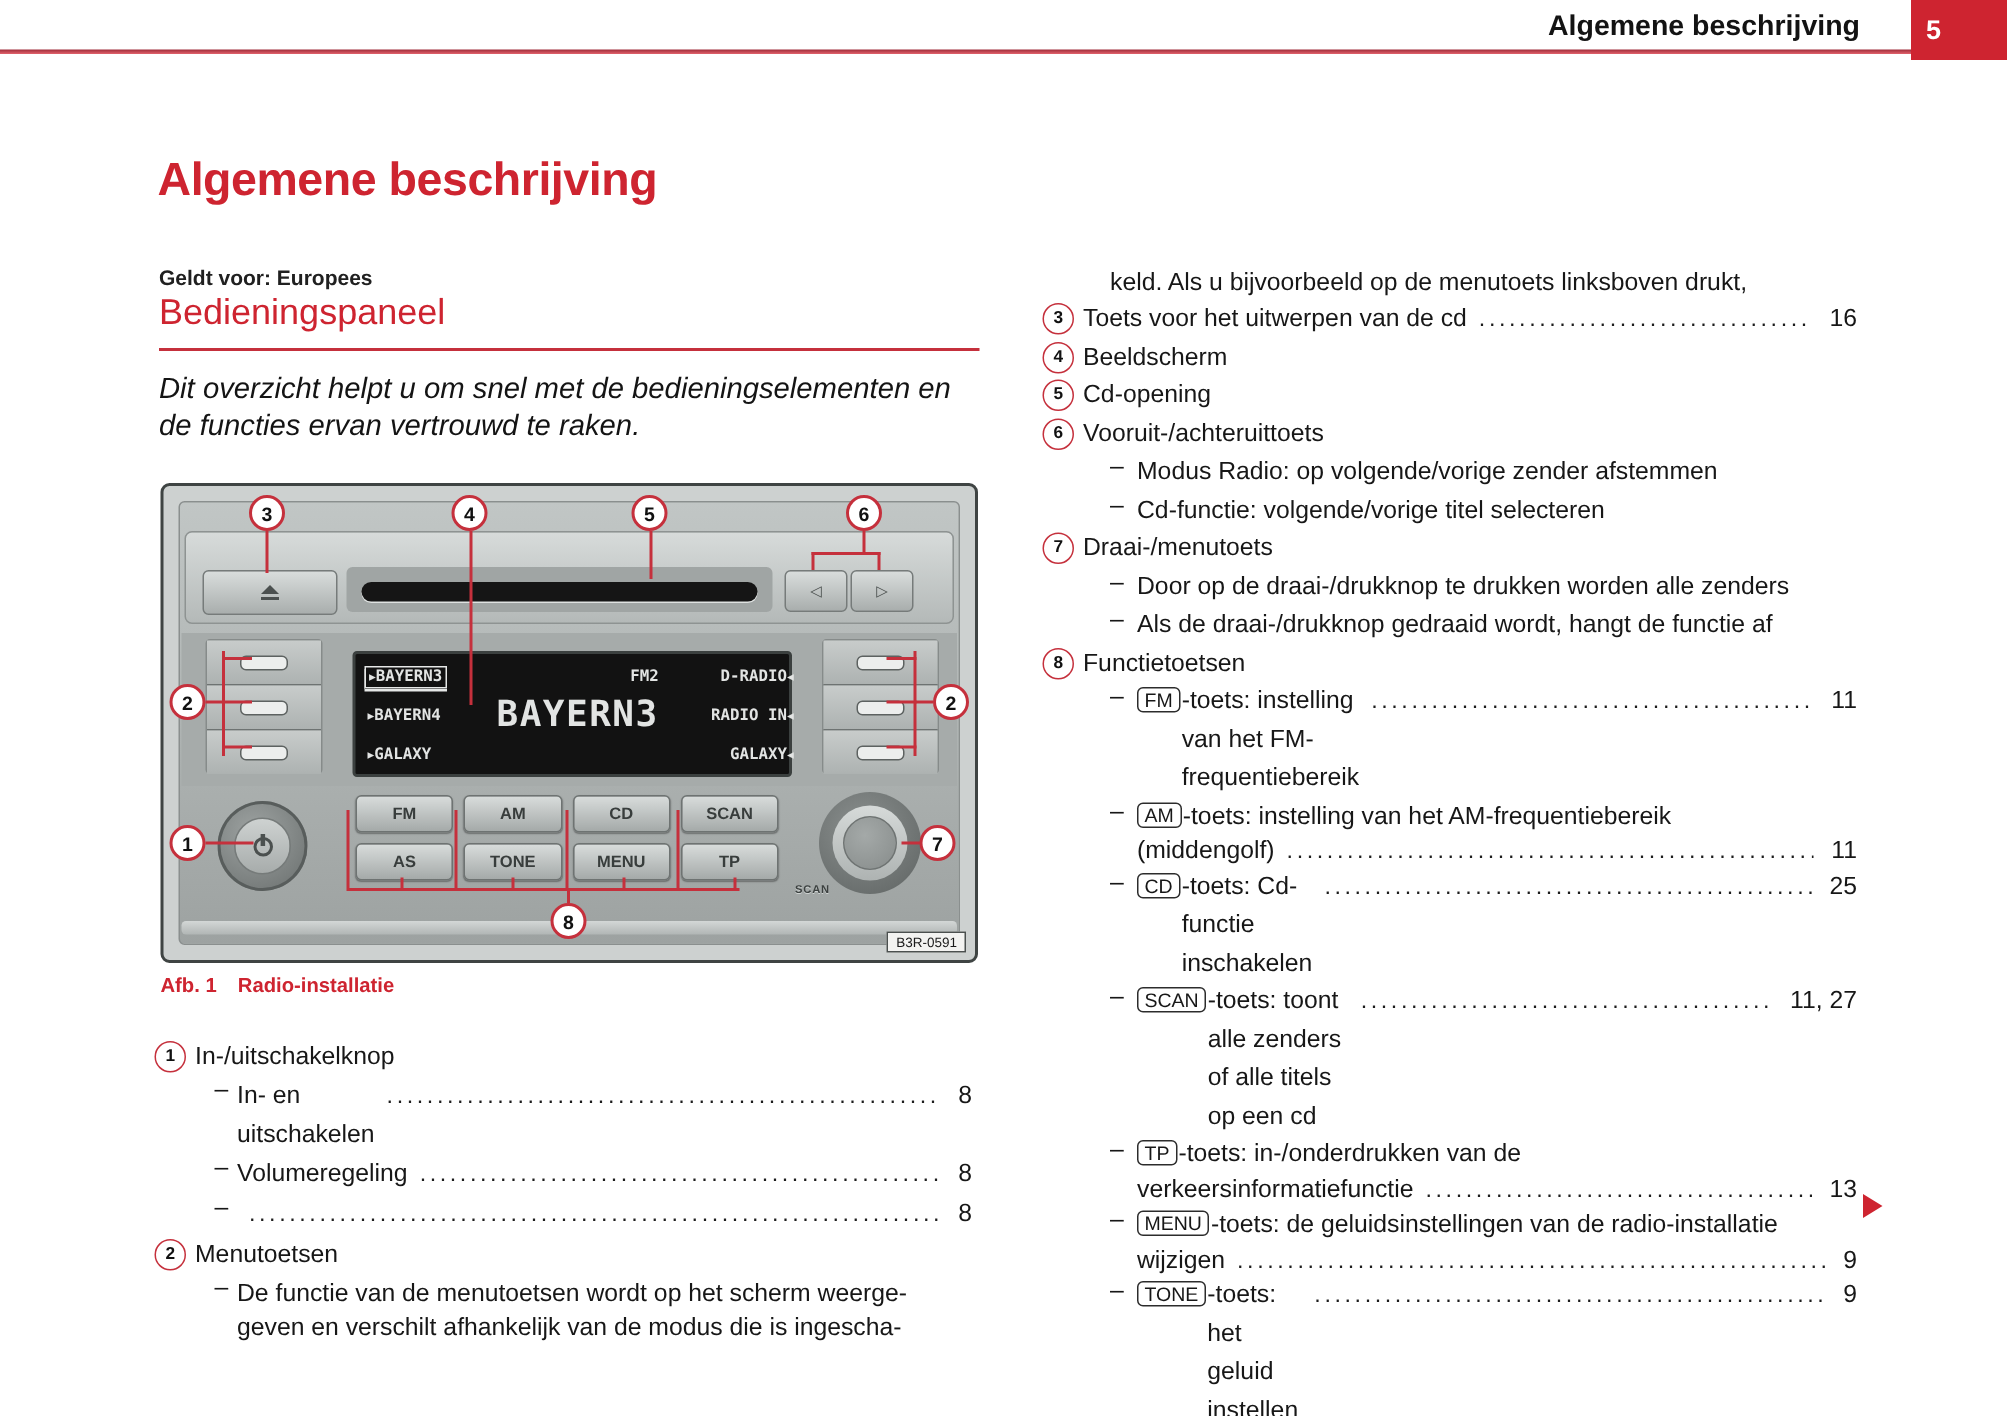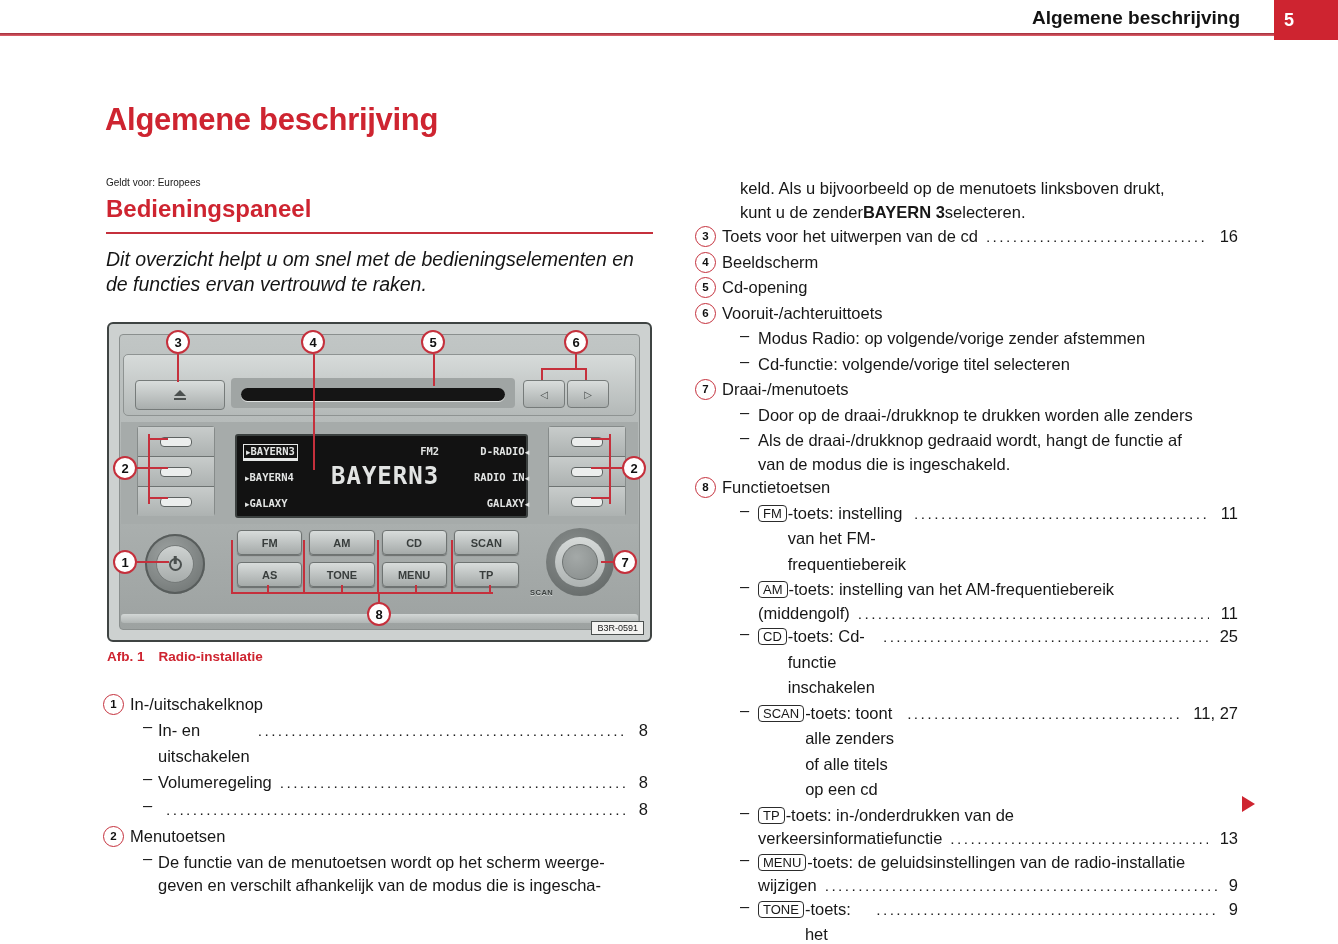--- a/index.html
+++ b/index.html
@@ -7,22 +7,22 @@
     width:1338px;height:944px;position:relative;background:#ffffff;
     font-family:"Liberation Sans",sans-serif;color:#151515;overflow:hidden;
   }
   
   .hdr-title{position:absolute;top:7px;right:98px;font-size:19px;font-weight:bold;color:#131313;}
   .page-box{position:absolute;top:0;right:0;width:64px;height:40px;background:#ce2430;color:#fff;
     font-size:18px;font-weight:bold;display:flex;align-items:center;padding-left:10px;box-sizing:border-box;}
   .top-rule{position:absolute;left:0;top:33px;width:1274px;height:3px;background:linear-gradient(180deg,#9f2c39,#e2626d);}
   
   .h1{position:absolute;left:105px;top:102px;font-size:31px;font-weight:bold;color:#ce2430;letter-spacing:-0.3px;}
-  .applies{position:absolute;left:106px;top:177px;font-size:10px;color:#202020;}
-  .h2{position:absolute;left:106px;top:195px;font-size:24px;font-weight:bold;color:#ce2430;}
+  .applies{position:absolute;left:106px;top:177px;font-size:14px;color:#202020;font-weight:bold;}
+  .h2{position:absolute;left:106px;top:195px;font-size:24px;font-weight:normal;color:#ce2430;}
   .h2-rule{position:absolute;left:106px;top:232px;width:547px;height:2px;background:#c5303c;}
   .intro{position:absolute;left:106px;top:247px;width:552px;font-size:19.5px;font-style:italic;
     line-height:24.5px;color:#141414;}
   
   .figure{position:absolute;left:107px;top:322px;width:545px;height:320px;}
   .radio{position:absolute;inset:0;background:#cdd1d0;border:2px solid #3f4443;border-radius:6px;box-sizing:border-box;}
   .face{position:absolute;inset:10px;background:linear-gradient(180deg,#c1c6c5,#9da2a1);border:1px solid #8a8f8e;border-radius:4px;}
   .midband{position:absolute;left:12px;right:12px;top:98px;height:102px;background:#a6abaa;}
   .strip{position:absolute;left:14px;right:14px;top:30px;height:62px;background:linear-gradient(180deg,#d7dbda,#b4b9b8);
     border:1px solid #8e9392;border-radius:5px;box-sizing:border-box;}
@@ -297,25 +297,20 @@
         </div>
     </div>
   </div>
 </div>
 
 <div class="right-col">
   <div class="para">
     <div class="line cont" style="line-height:24px;text-align:center;">
         <span>keld. Als u bijvoorbeeld op de menutoets linksboven drukt,</span>
       </div>
-    <div class="line cont" style="line-height:24px;">
-      <span>kunt u de zender </span>
-        <span class="bold">BAYERN 3</span>
-        <span> selecteren.</span>
-    </div>
   </div>
 
   <div class="line">
     <span class="num">3</span>
     <span class="lbl">Toets voor het uitwerpen van de cd</span>
     <span class="dots">......................................................................................................................................................</span>
     <span class="pg">16</span>
   </div>
   <div class="line">
     <span class="num">4</span>
@@ -356,23 +351,20 @@
           <span>Door op de draai-/drukknop te drukken worden alle zenders</span>
         </div>
     </div>
   </div>
   <div class="sub">
     <span class="dash">–</span>
     <div class="body">
       <div class="line">
           <span>Als de draai-/drukknop gedraaid wordt, hangt de functie af</span>
         </div>
-      <div class="line cont">
-          <span>van de modus die is ingeschakeld.</span>
-        </div>
     </div>
   </div>
   <div class="line">
     <span class="num">8</span>
     <span class="lbl">Functietoetsen</span>
   </div>
 
   <div class="sub">
     <span class="dash">–</span>
     <div class="body">

